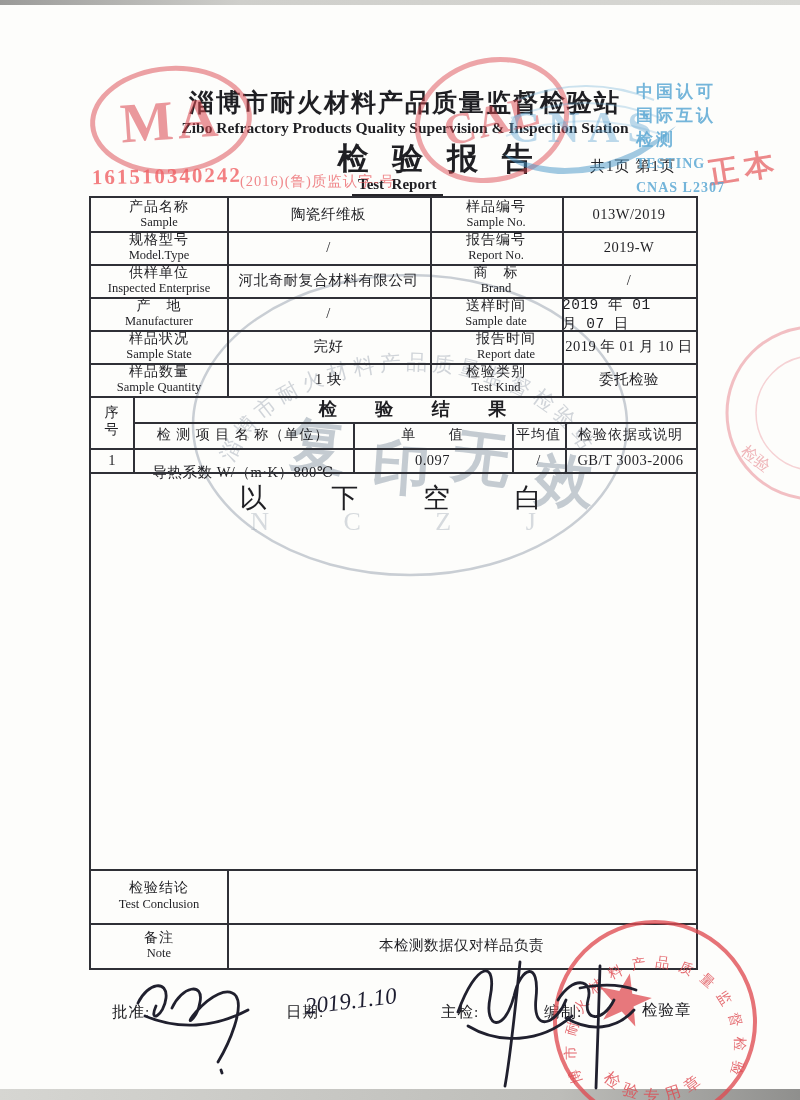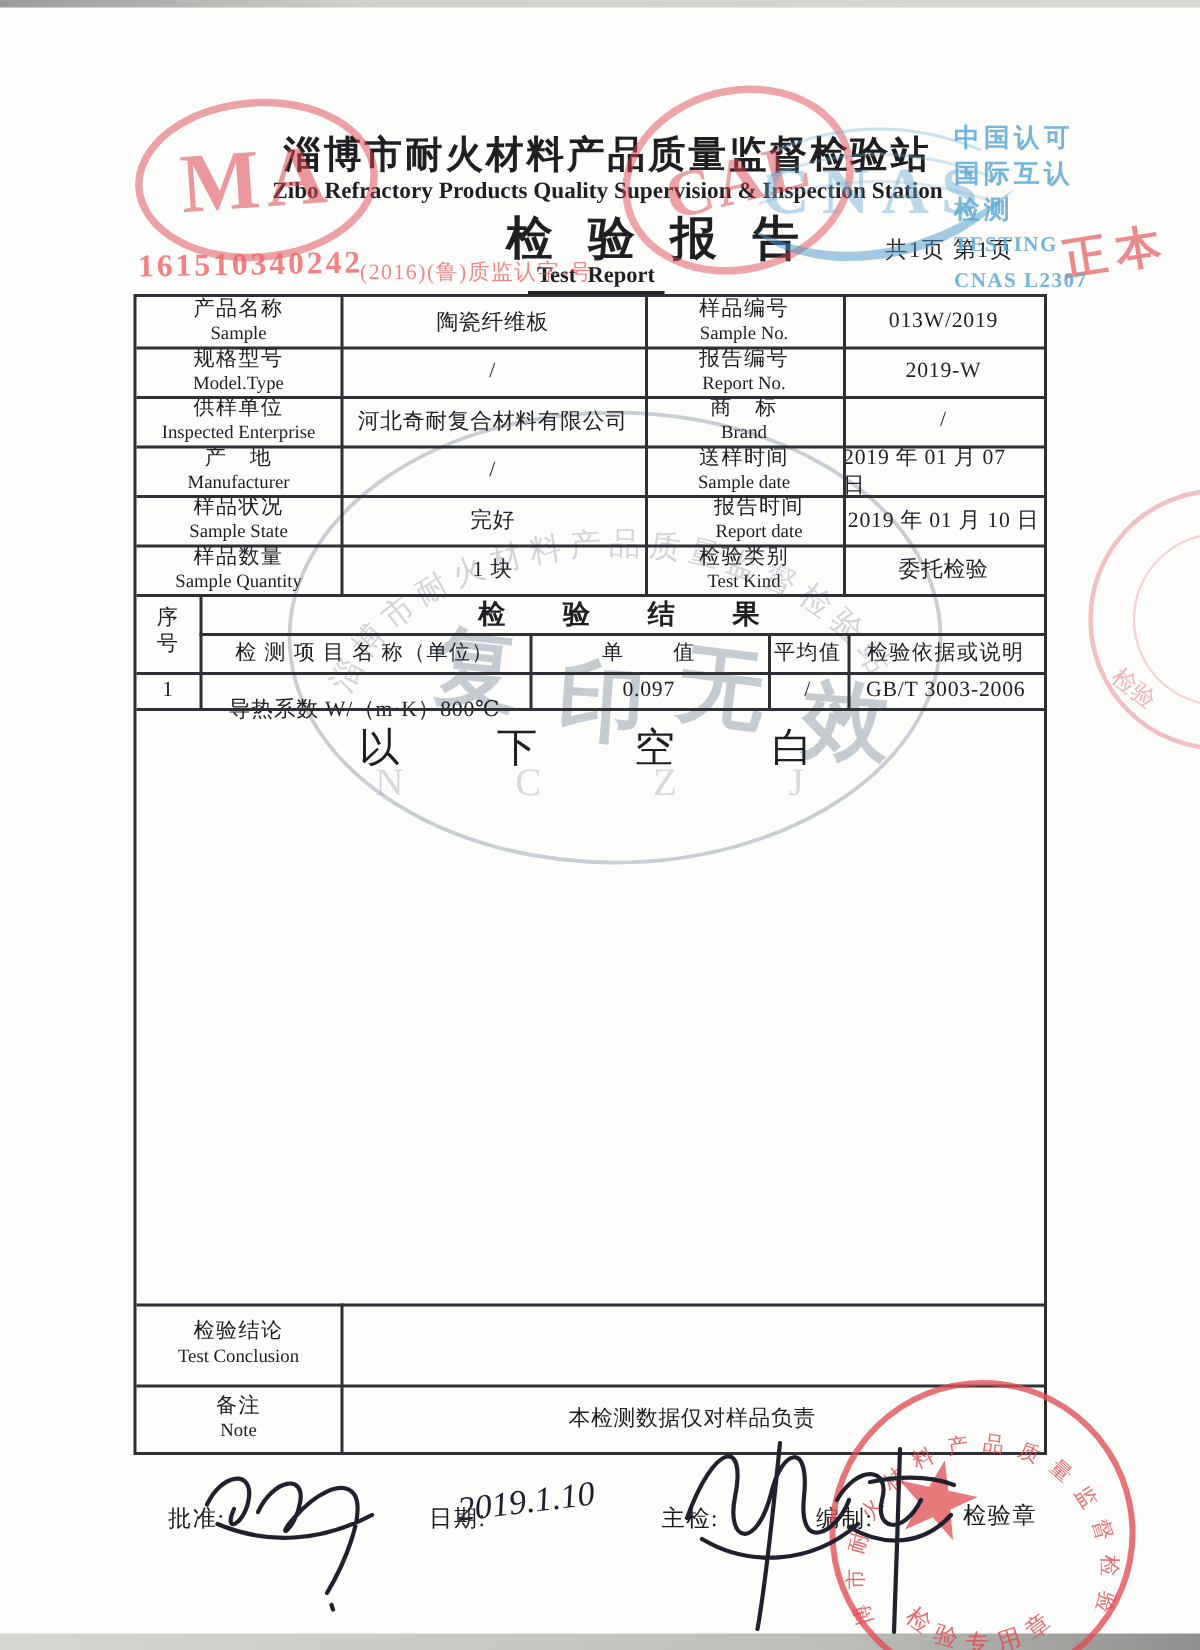--- a/index.html
+++ b/index.html
@@ -143,21 +143,21 @@
 
     <div class="cell lbl" style="left:0;top:99px;width:136px;height:33px;">
       <span class="cn">产　地</span>
       <span class="en">Manufacturer</span>
       </div>
     <div class="cell val" style="left:136px;top:99px;width:203px;height:33px;">/</div>
     <div class="cell lbl" style="left:339px;top:99px;width:132px;height:33px;">
       <span class="cn">送样时间</span>
       <span class="en">Sample date</span>
       </div>
-    <div class="cell val" style="left:471px;top:99px;width:110px;height:33px;">2019 年 01 月 07 日</div>
+    <div class="cell val" style="left:471px;top:99px;width:110px;height:33px;font-family:Liberation Mono, monospace;">2019 年 01 月 07 日</div>
 
     <div class="cell lbl" style="left:0;top:132px;width:136px;height:33px;">
       <span class="cn">样品状况</span>
       <span class="en">Sample State</span>
       </div>
     <div class="cell val" style="left:136px;top:132px;width:203px;height:33px;">完好</div>
     <div class="cell lbl" style="left:339px;top:132px;width:132px;height:33px;padding-left:10px;">
       <span class="cn">报告时间</span>
       <span class="en">Report date</span>
       </div>

